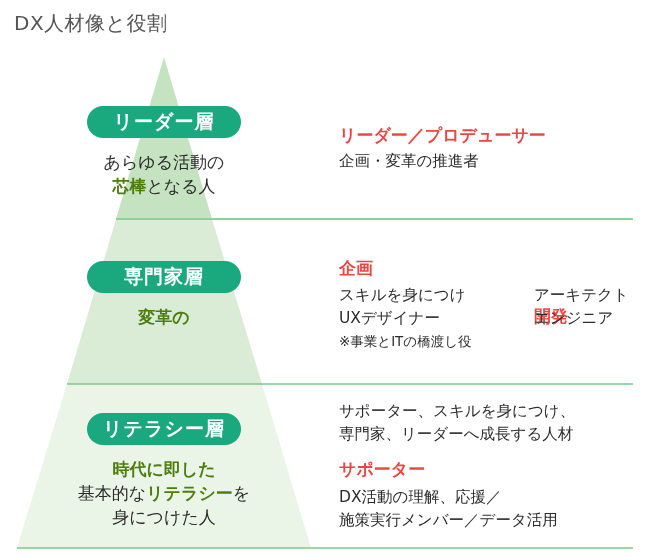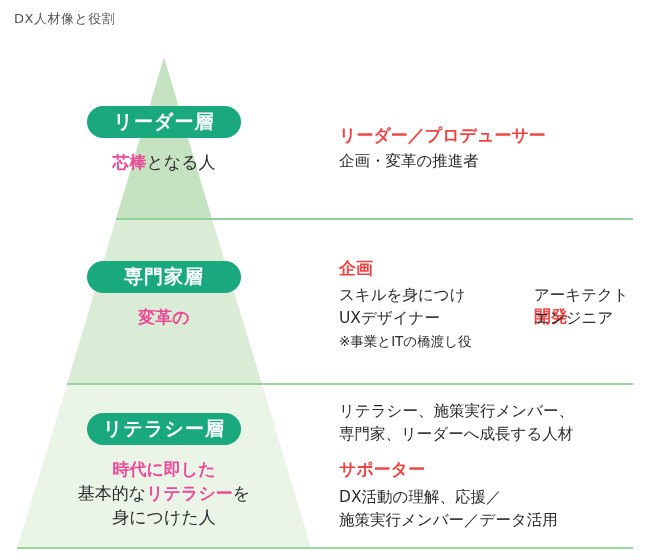--- a/index.html
+++ b/index.html
@@ -12,21 +12,21 @@
       height: 560px;
       position: relative;
       overflow: hidden;
       font-family: "DejaVu Sans", "Liberation Sans", sans-serif;
       color: #2b2b2b;
     }
     .title {
       position: absolute;
       left: 14px;
       top: 10px;
-      font-size: 13px;
+      font-size: 20px;
       color: #555555;
       letter-spacing: 0.5px;
     }
     svg.pyramid {
       position: absolute;
       left: 0;
       top: 0;
     }
     .badge {
       position: absolute;
@@ -41,21 +41,21 @@
       justify-content: center;
       letter-spacing: 1px;
     }
     .desc {
       position: absolute;
       text-align: center;
       font-size: 17px;
       line-height: 24px;
       color: #2b2b2b;
     }
-    .desc b { font-weight: bold; color: #ec4899; }
+    .desc b { font-weight: bold; color: #4d7c0f; }
     .role-title {
       position: absolute;
       font-weight: bold;
       color: #ef4444;
       font-size: 17px;
     }
     .text {
       position: absolute;
       font-size: 15.5px;
       line-height: 23px;
@@ -81,20 +81,21 @@
 
   <line x1="116" y1="219" x2="633" y2="219" stroke="#8fd19a" stroke-width="2"></line>
   <line x1="67" y1="384" x2="633" y2="384" stroke="#7cc98a" stroke-width="1.5"></line>
   <line x1="17" y1="548" x2="633" y2="548" stroke="#7cc98a" stroke-width="1.5"></line>
 </svg>
 
 <div class="badge" style="left:87px; top:106px; width:154px;">
   <span>リーダー層</span>
 </div>
 <div class="desc" style="left:64px; top:150px; width:200px;">
+  <div>あらゆる活動の</div>
   <div><b>芯棒</b><span>となる人</span></div>
 </div>
 <div class="role-title" style="left:339px; top:124px;">リーダー／プロデューサー</div>
 <div class="text" style="left:339px; top:150px;">企画・変革の推進者</div>
 
 <div class="badge" style="left:87px; top:261px; width:154px;">
   <span>専門家層</span>
 </div>
 <div class="desc" style="left:64px; top:305px; width:200px;">
   <div><b>変革の</b></div>
@@ -111,17 +112,17 @@
 
 <div class="badge" style="left:87px; top:413px; width:154px;">
   <span>リテラシー層</span>
 </div>
 <div class="desc" style="left:44px; top:457px; width:240px;">
   <div><b>時代に即した</b></div>
   <div><span>基本的な</span><b>リテラシー</b><span>を</span></div>
   <div>身につけた人</div>
 </div>
 
-<div class="text" style="left:339px; top:400px;">リテラシー、施策実行メンバー、</div>
+<div class="text" style="left:339px; top:400px;">サポーター、スキルを身につけ、</div>
 <div class="text" style="left:339px; top:423px;">専門家、リーダーへ成長する人材</div>
 <div class="role-title" style="left:339px; top:458px;text-align:center;">サポーター</div>
 <div class="text" style="left:339px; top:486px;">DX活動の理解、応援／</div>
 <div class="text" style="left:339px; top:509px;">施策実行メンバー／データ活用</div>
 
 </body></html>

